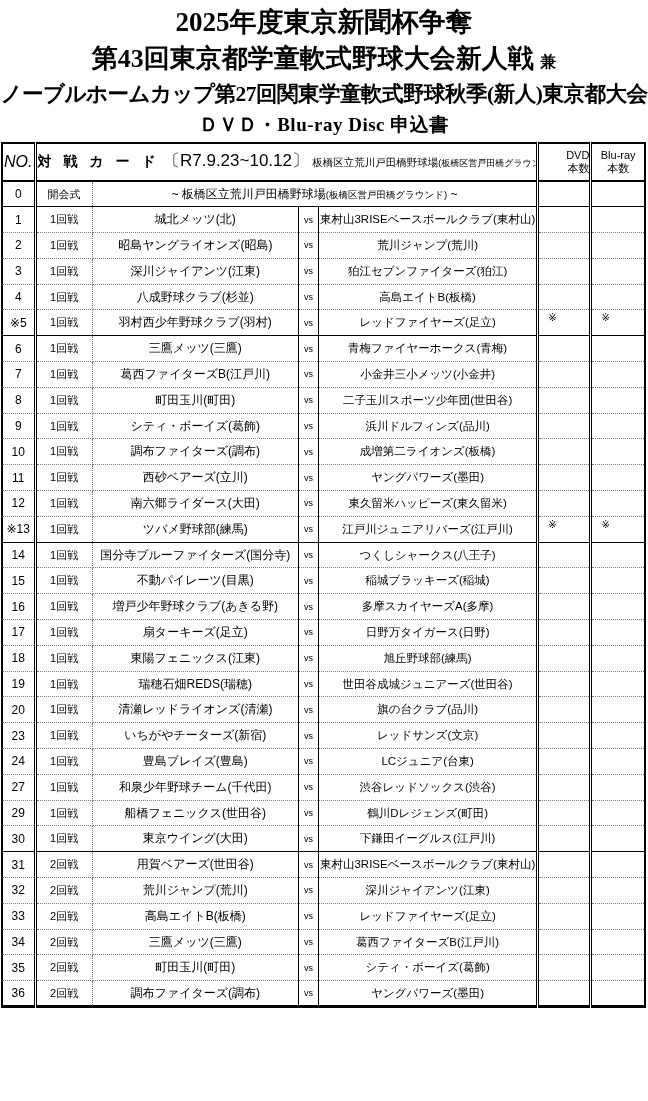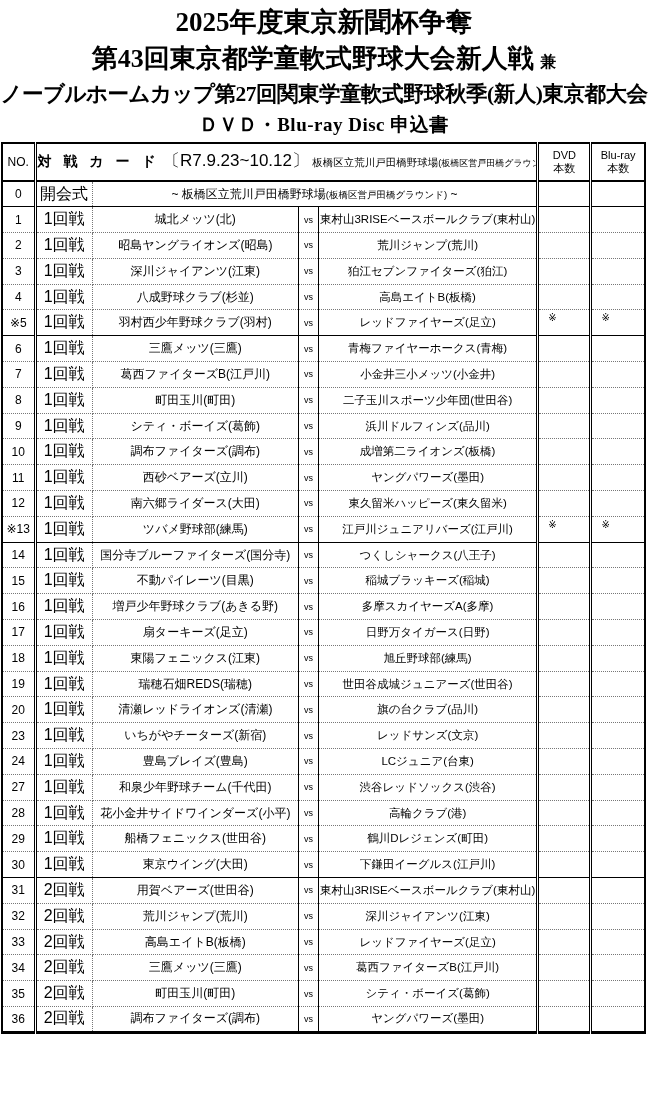--- a/index.html
+++ b/index.html
@@ -27,30 +27,30 @@
   thead tr { height:31px; }
   thead td { border-bottom:2px solid #000; text-align:center; vertical-align:middle; }
   td { overflow:hidden; white-space:nowrap; }
 
   tbody tr { height:25.8px; }
   tbody td { border-bottom:1px dotted #777; text-align:center; vertical-align:middle; }
   tbody tr.solid-bottom td { border-bottom:1px solid #000; }
   tbody tr:last-child td { border-bottom:none; }
 
   .c-no   { border-right:3px double #000; font-size:12px; }
-  .c-round{ border-right:1px dotted #777; font-size:16px; }
+  .c-round{ border-right:1px dotted #777; font-size:11px; }
   .c-t1   { border-right:1px solid #000; font-size:12px; }
   .c-vs   { border-right:1px solid #000; font-size:9px; text-align:center; }
   .c-t2   { border-right:3px double #000; font-size:11.5px; }
   .c-merged { border-right:3px double #000; font-size:12px; }
   .c-merged .venue-small { font-size:9.5px; }
   .c-dvd  { border-right:3px double #000; font-size:10px; text-align:left; vertical-align:top; padding:2px 0 0 9px; }
   .c-br   { font-size:10px; text-align:left; vertical-align:top; padding:2px 0 0 9px; }
 
-  .h-no { font-size:12px; }
+  .h-no { font-size:16px;font-style:italic; }
   .h-card { line-height:31px; }
   .h-card .label { font-size:14px; letter-spacing:4px; font-weight:600; }
   .h-card .period { font-size:17px; }
   .h-card .venue-main, .h-card .venue-tail { font-size:10.5px; }
   .h-card .venue-paren { font-size:9px; }
   .h-disc { font-size:11px; line-height:13px; }
 </style>
 </head>
 <body>
 
@@ -75,21 +75,21 @@
     </colgroup>
     <thead>
       <tr>
         <td class="c-no h-no">NO.</td>
         <td class="c-t2 h-card" colspan="4">
           <span class="label">対 戦 カ ー ド</span>
           <span class="period">〔R7.9.23~10.12〕</span>
           <span class="venue-main">板橋区立荒川戸田橋野球場</span><span class="venue-paren">(板橋区営戸田橋グラウンド)</span>
           <span class="venue-tail">他</span>
         </td>
-        <td class="c-dvd h-disc" style="text-align:center;vertical-align:middle;padding:0;">
+        <td class="c-dvd h-disc" style="text-align:right;vertical-align:middle;padding:0;">
           <div>DVD</div>
           <div>本数</div>
         </td>
         <td class="c-br h-disc" style="text-align:center;vertical-align:middle;padding:0;">
           <div>Blu-ray</div>
           <div>本数</div>
         </td>
       </tr>
     </thead>
     <tbody id="tbody">
@@ -302,29 +302,20 @@
         <tr>
       <td class="c-no">27</td>
       <td class="c-round">1回戦</td>
       <td class="c-t1">和泉少年野球チーム(千代田)</td>
       <td class="c-vs">vs</td>
       <td class="c-t2">渋谷レッドソックス(渋谷)</td>
       <td class="c-dvd"></td>
       <td class="c-br"></td>
     </tr>
         <tr>
-      <td class="c-no">28</td>
-      <td class="c-round">1回戦</td>
-      <td class="c-t1">花小金井サイドワインダーズ(小平)</td>
-      <td class="c-vs">vs</td>
-      <td class="c-t2">高輪クラブ(港)</td>
-      <td class="c-dvd"></td>
-      <td class="c-br"></td>
-    </tr>
-        <tr>
       <td class="c-no">29</td>
       <td class="c-round">1回戦</td>
       <td class="c-t1">船橋フェニックス(世田谷)</td>
       <td class="c-vs">vs</td>
       <td class="c-t2">鶴川Dレジェンズ(町田)</td>
       <td class="c-dvd"></td>
       <td class="c-br"></td>
     </tr>
         <tr class="solid-bottom">
       <td class="c-no">30</td>

